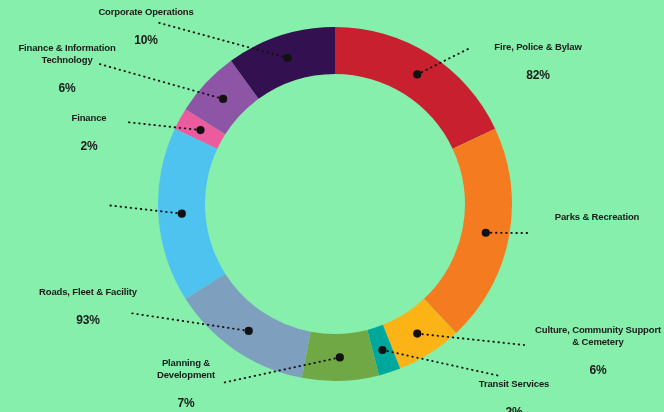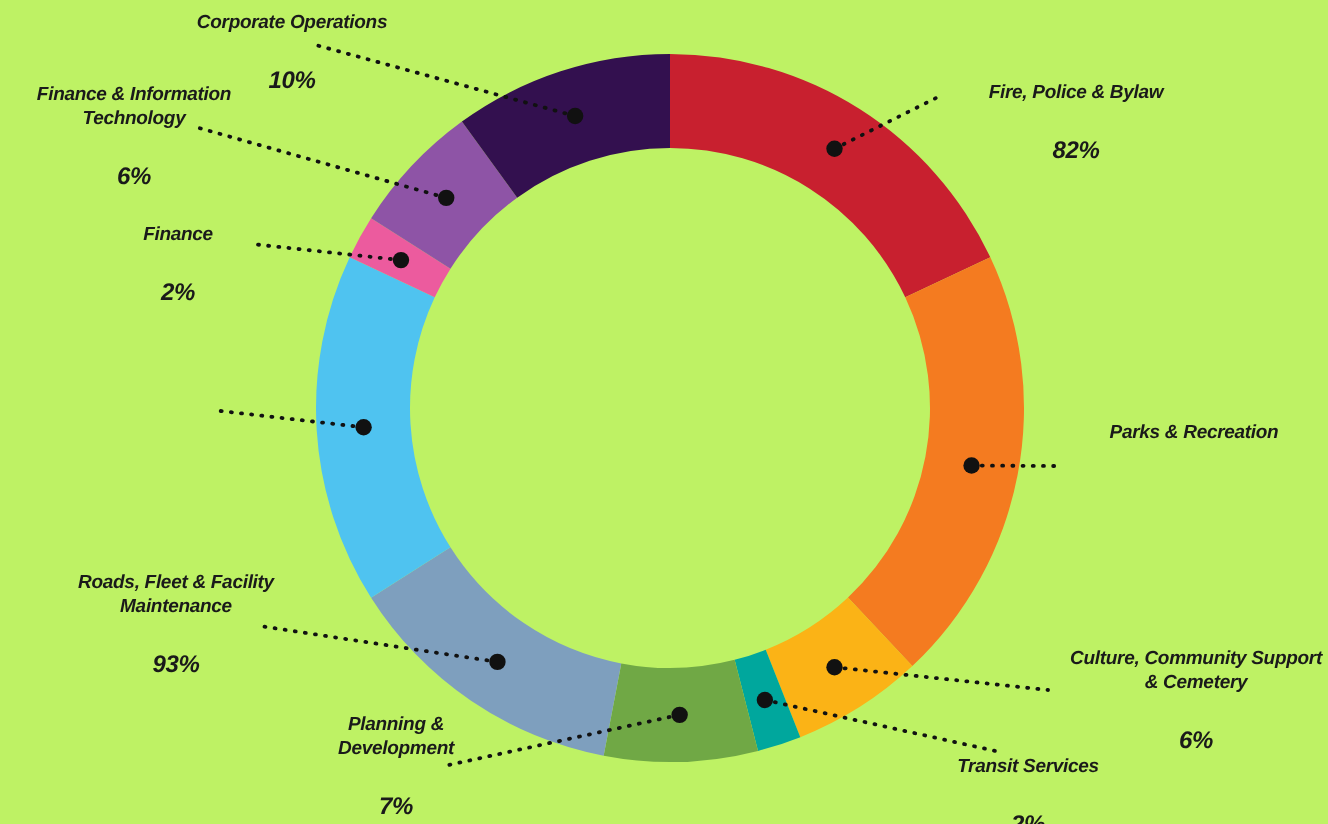--- a/index.html
+++ b/index.html
@@ -8,23 +8,22 @@
     padding: 0;
     background: #ffffff;
   }
   body {
     font-family: "Liberation Sans", sans-serif;
   }
   #chart-root {
     position: relative;
     width: 664px;
     height: 412px;
-    background: #bef264;
+    background: #86efac;
     overflow: hidden;
-    font-style: italic;
   }
   #donut-svg {
     position: absolute;
     left: 0;
     top: 0;
     width: 664px;
     height: 412px;
   }
   .callout-label {
     position: absolute;
@@ -103,25 +102,24 @@
   </div>
 
   <div class="callout-label align-center" style="left:44px; top:112px; width:90px;">
     <span class="lbl-name">Finance</span>
     <span class="lbl-pct">2%</span>
   </div>
 
 
   <div class="callout-label align-center" style="left:12px; top:286px; width:152px;">
     <span class="lbl-name">Roads, Fleet &amp; Facility</span>
-    <span class="lbl-name">Maintenance</span>
     <span class="lbl-pct">93%</span>
   </div>
 
-  <div class="callout-label align-center" style="left:142px; top:357px; width:112px;text-align:center;">
+  <div class="callout-label align-center" style="left:130px; top:357px; width:112px;text-align:center;">
     <span class="lbl-name">Planning &amp;</span>
     <span class="lbl-name">Development</span>
     <span class="lbl-pct">7%</span>
   </div>
 
   <div class="callout-label align-center" style="left:455px; top:378px; width:118px;">
     <span class="lbl-name">Transit Services</span>
     <span class="lbl-pct">2%</span>
   </div>
 

